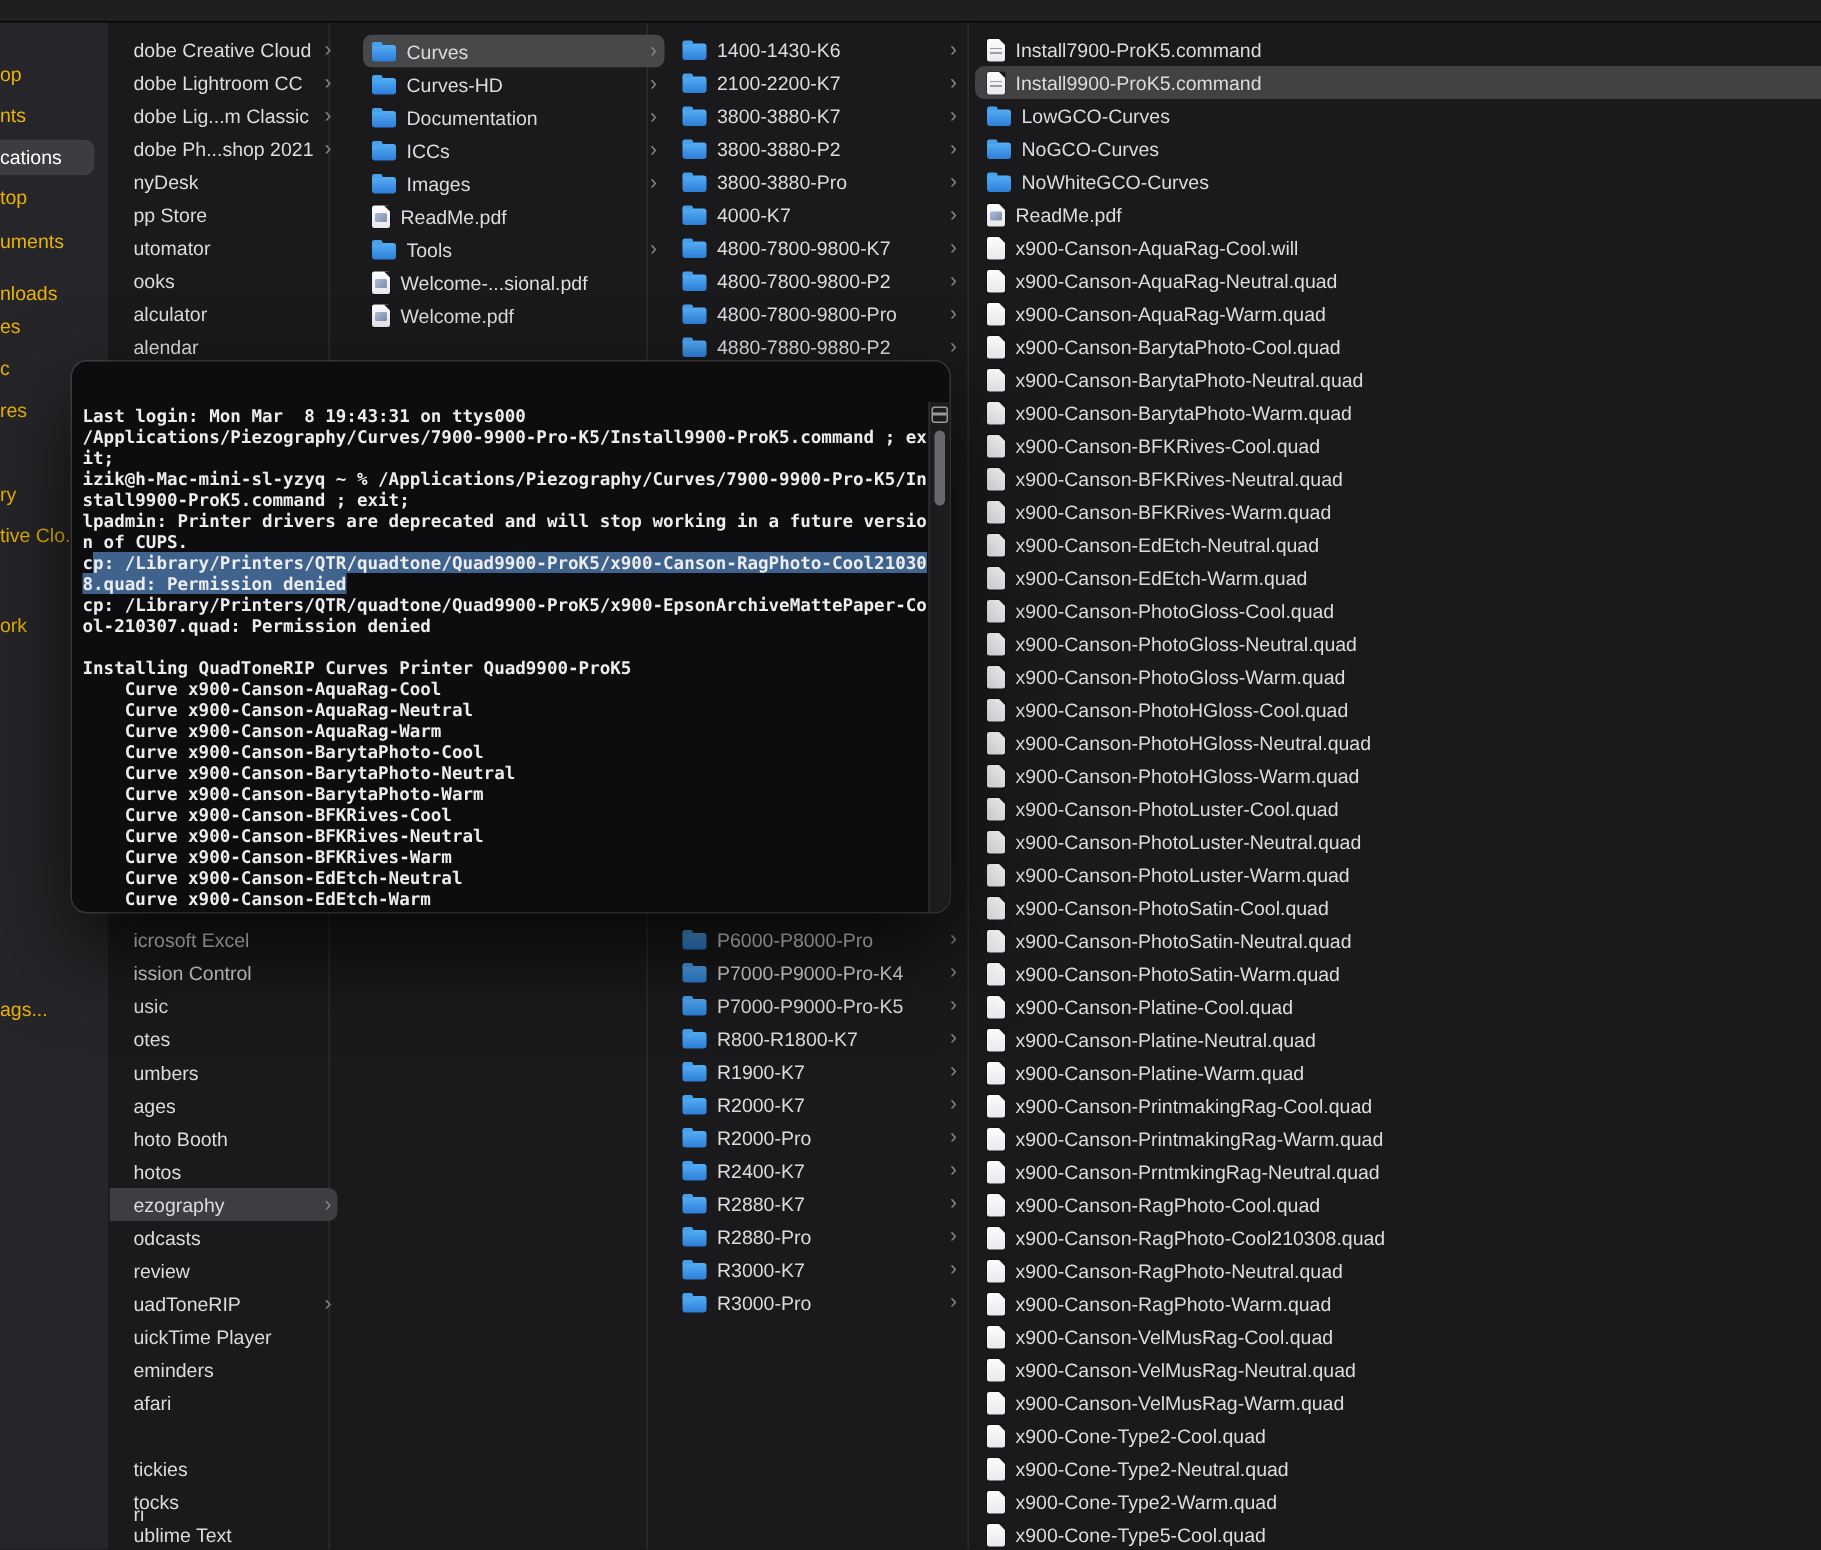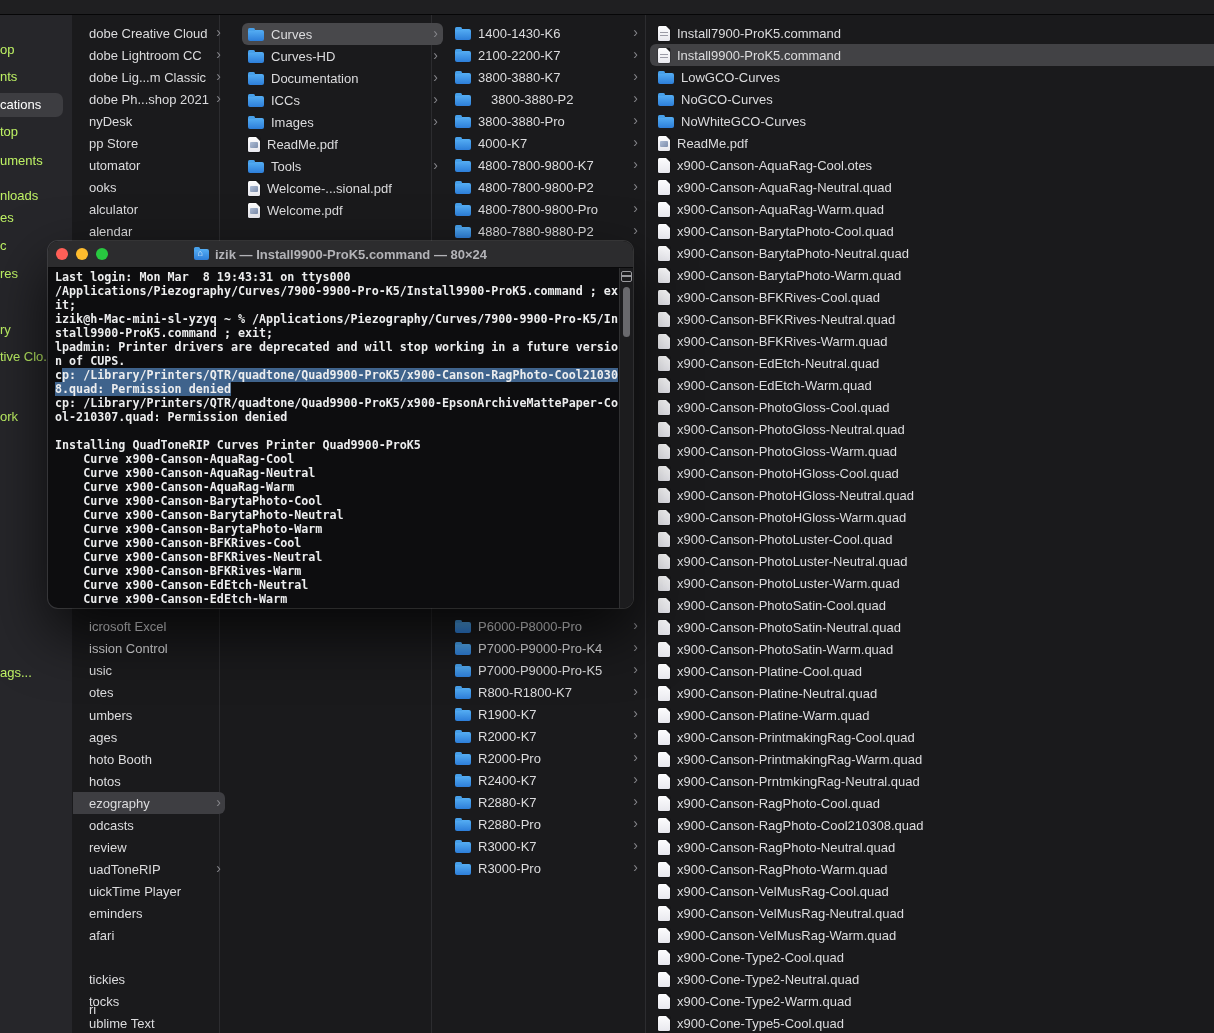--- a/index.html
+++ b/index.html
@@ -9,21 +9,21 @@
     -webkit-font-smoothing:antialiased;
   }
   
   .topbar{position:absolute;left:0;top:0;width:1214px;height:14px;background:#1f1f21;border-bottom:1px solid #060607;z-index:3}
   .colsbg{position:absolute;left:72px;top:0;right:0;bottom:0;background:#1a1a1c;z-index:0}
   .sidebar{position:absolute;left:0;top:0;bottom:0;width:72px;background:#26262a;z-index:1}
   .divider{position:absolute;top:14px;bottom:0;width:1px;background:#2c2c2f;z-index:1}
   .d1{left:219px}.d2{left:431px}.d3{left:645px}
 
   
-  .sb-item{position:absolute;left:0;width:71px;height:24px;line-height:24px;font-size:13px;color:#bef264;white-space:nowrap;overflow:hidden;z-index:2}
+  .sb-item{position:absolute;left:0;width:71px;height:24px;line-height:24px;font-size:13px;color:#eab308;white-space:nowrap;overflow:hidden;z-index:2}
   .sb-item.on{color:#fff}
   .sb-item.on::before{content:"";position:absolute;left:-6px;top:0;bottom:0;width:69px;background:#3d3d41;border-radius:0 7px 7px 0;z-index:-1}
 
   
   .row{position:absolute;height:22px;display:flex;align-items:center;font-size:13px;color:#dcdcde;white-space:nowrap;overflow:hidden;z-index:2}
   .row .lbl{margin-left:7px;position:relative;z-index:1}
   .chev{position:absolute;top:0;height:22px;line-height:21px;font-size:14px;color:#85858a;z-index:1}
   .c1 .row{left:73px;width:146px;padding-left:16px}
   .c1 .row .lbl{margin-left:0}
   .c1 .chev{right:14px}
@@ -237,21 +237,21 @@
     <div class="row" style="top: 44px;">
       <span class="ic ic-folder"></span>
       <span class="lbl">2100-2200-K7</span>
       <span class="chev">›</span>
     </div>
     <div class="row" style="top: 66px;">
       <span class="ic ic-folder"></span>
       <span class="lbl">3800-3880-K7</span>
       <span class="chev">›</span>
     </div>
-    <div class="row" style="top: 88px; gap: 13px;">
+    <div class="row" style="top: 88px;">
       <span class="ic ic-folder"></span>
       <span class="lbl">3800-3880-P2</span>
       <span class="chev">›</span>
     </div>
     <div class="row" style="top: 110px;">
       <span class="ic ic-folder"></span>
       <span class="lbl">3800-3880-Pro</span>
       <span class="chev">›</span>
     </div>
     <div class="row" style="top: 132px;">
@@ -360,21 +360,21 @@
     <div class="row" style="top: 110px;">
       <span class="ic ic-folder"></span>
       <span class="lbl">NoWhiteGCO-Curves</span>
     </div>
     <div class="row" style="top: 132px;">
       <span class="ic ic-doc pdf"></span>
       <span class="lbl">ReadMe.pdf</span>
     </div>
     <div class="row" style="top: 154px;">
       <span class="ic ic-doc"></span>
-      <span class="lbl">x900-Canson-AquaRag-Cool.otes</span>
+      <span class="lbl">x900-Canson-AquaRag-Cool.will</span>
     </div>
     <div class="row" style="top: 176px;">
       <span class="ic ic-doc"></span>
       <span class="lbl">x900-Canson-AquaRag-Neutral.quad</span>
     </div>
     <div class="row" style="top: 198px;">
       <span class="ic ic-doc"></span>
       <span class="lbl">x900-Canson-AquaRag-Warm.quad</span>
     </div>
     <div class="row" style="top: 220px;">
@@ -521,27 +521,20 @@
       <span class="ic ic-doc"></span>
       <span class="lbl">x900-Cone-Type2-Warm.quad</span>
     </div>
     <div class="row" style="top: 1012px;">
       <span class="ic ic-doc"></span>
       <span class="lbl">x900-Cone-Type5-Cool.quad</span>
     </div>
   </div>
 
 <div class="term">
-  <div class="term-titlebar">
-    <span class="tl close"></span>
-    <span class="tl min"></span>
-    <span class="tl zoom"></span>
-    <span class="proxy"></span>
-    <span class="term-title">izik — Install9900-ProK5.command — 80×24</span>
-  </div>
   <pre class="term-out" id="termout"><span>Last login: Mon Mar  8 19:43:31 on ttys000</span>
 <span>/Applications/Piezography/Curves/7900-9900-Pro-K5/Install9900-ProK5.command ; ex</span>
 <span>it;</span>
 <span>izik@h-Mac-mini-sl-yzyq ~ % /Applications/Piezography/Curves/7900-9900-Pro-K5/In</span>
 <span>stall9900-ProK5.command ; exit;</span>
 <span>lpadmin: Printer drivers are deprecated and will stop working in a future versio</span>
 <span>n of CUPS.</span>
 <span>c<span class="sel">p: /Library/Printers/QTR/quadtone/Quad9900-ProK5/x900-Canson-RagPhoto-Cool21030</span></span>
 <span><span class="sel">8.quad: Permission denied</span></span>
 <span>cp: /Library/Printers/QTR/quadtone/Quad9900-ProK5/x900-EpsonArchiveMattePaper-Co</span>

